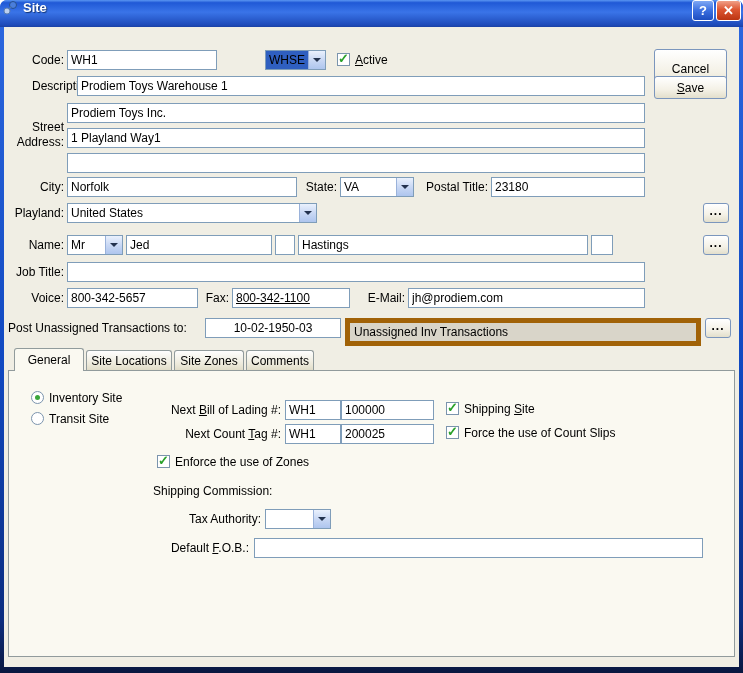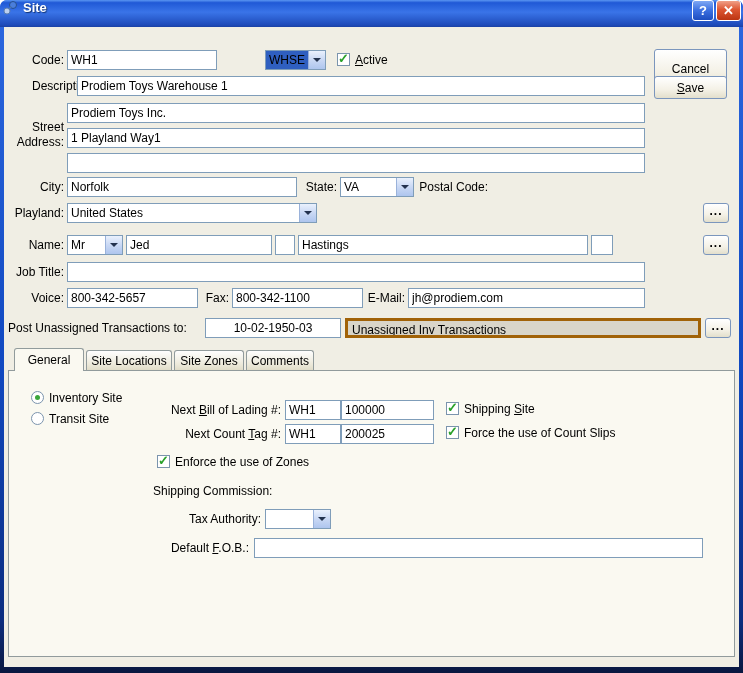--- a/index.html
+++ b/index.html
@@ -23,21 +23,21 @@
   .tbtn.close { width:25px; background:linear-gradient(180deg,#f0a088 0%,#dd5632 45%,#bc3512 100%); }
   .client { position:absolute; left:4px; right:4px; top:27px; bottom:6px; background:#f0eee4; }
 
   .lbl { position:absolute; white-space:nowrap; height:14px; }
   .lbl.r { text-align:right; }
   .txt {
     position:absolute; height:20px; border:1px solid #7f9db9; background:#fff;
     font-family:"Liberation Sans", sans-serif; font-size:12px; padding:1px 3px; outline:none;
   }
   .txt.center { text-align:center; }
-  .field-ro { position:absolute; height:20px; border:3px solid #a16207; background:#d9d5c9;
+  .field-ro { position:absolute; height:28px; border:5px solid #a16207; background:#d9d5c9;
     padding:2px 4px; overflow:hidden; white-space:nowrap; }
   .combo { position:absolute; height:20px; border:1px solid #7f9db9; background:#fff; display:flex; }
   .combo .ct { flex:1; padding:2px 3px; overflow:hidden; white-space:nowrap; }
   .combo .ct.sel { background:#2f5fc0; color:#000000; }
   .combo .ca { width:17px; border-left:1px solid #9ab2da;
     background:linear-gradient(180deg,#eaf1fd 0%,#c9d8f4 50%,#aec5ee 100%);
     display:flex; align-items:center; justify-content:center; }
   .arr { width:0; height:0; border-left:4px solid transparent; border-right:4px solid transparent;
     border-top:4px solid #23324e; }
   .chk { position:absolute; width:13px; height:13px; border:1px solid #7b94ad; background:#fff;
@@ -102,21 +102,22 @@
 
     <span class="lbl r" style="left:10px;top:153px;width:50px;">City:</span>
     <input class="txt" style="left: 63px; top: 150px; width: 230px;" value="Norfolk">
     <span class="lbl r" style="left:297px;top:153px;width:36px;">State:</span>
     <div class="combo" style="left:336px;top:150px;width:74px;">
       <span class="ct">VA</span>
       <span class="ca">
           <span class="arr"></span>
         </span>
     </div>
-    <span class="lbl r" style="left:413px;top:153px;width:71px;">Postal Code:</span>
+    <span class="lbl r" style="left:413px;top:153px;width:71px;">Postal Title:</span>
+    <input class="txt" style="left: 487px; top: 150px; width: 154px;" value="23180">
 
     <span class="lbl r" style="left:0;top:179px;width:60px;">Playland:</span>
     <div class="combo" style="left:63px;top:176px;width:250px;">
       <span class="ct">United States</span>
       <span class="ca">
           <span class="arr"></span>
         </span>
     </div>
     <div class="xp-btn" style="left:699px;top:176px;width:26px;height:20px;">
         <span class="dots">...</span>
@@ -136,21 +137,21 @@
     <div class="xp-btn" style="left:699px;top:208px;width:26px;height:20px;">
         <span class="dots">...</span>
       </div>
 
     <span class="lbl r" style="left:0;top:238px;width:60px;">Job Title:</span>
     <input class="txt" style="left: 63px; top: 235px; width: 578px;" value="">
 
     <span class="lbl r" style="left:10px;top:264px;width:50px;">Voice:</span>
     <input class="txt" style="left: 63px; top: 261px; width: 131px;" value="800-342-5657">
     <span class="lbl r" style="left:196px;top:264px;width:29px;">Fax:</span>
-    <input class="txt" style="left: 228px; top: 261px; width: 131px;" value="800-342-1100">
+    <input class="txt" style="left: 228px; top: 261px; width: 118px; text-decoration: underline;" value="800-342-1100">
     <span class="lbl r" style="left:359px;top:264px;width:42px;">E-Mail:</span>
     <input class="txt" style="left: 404px; top: 261px; width: 237px;" value="jh@prodiem.com">
 
     <span class="lbl" style="left:4px;top:294px;">Post Unassigned Transactions to:</span>
     <input class="txt center" style="left: 201px; top: 291px; width: 136px;" value="10-02-1950-03">
     <div class="field-ro" style="left:341px;top:291px;width:356px;">Unassigned Inv Transactions</div>
     <div class="xp-btn" style="left:701px;top:291px;width:26px;height:20px;">
         <span class="dots">...</span>
       </div>
 

